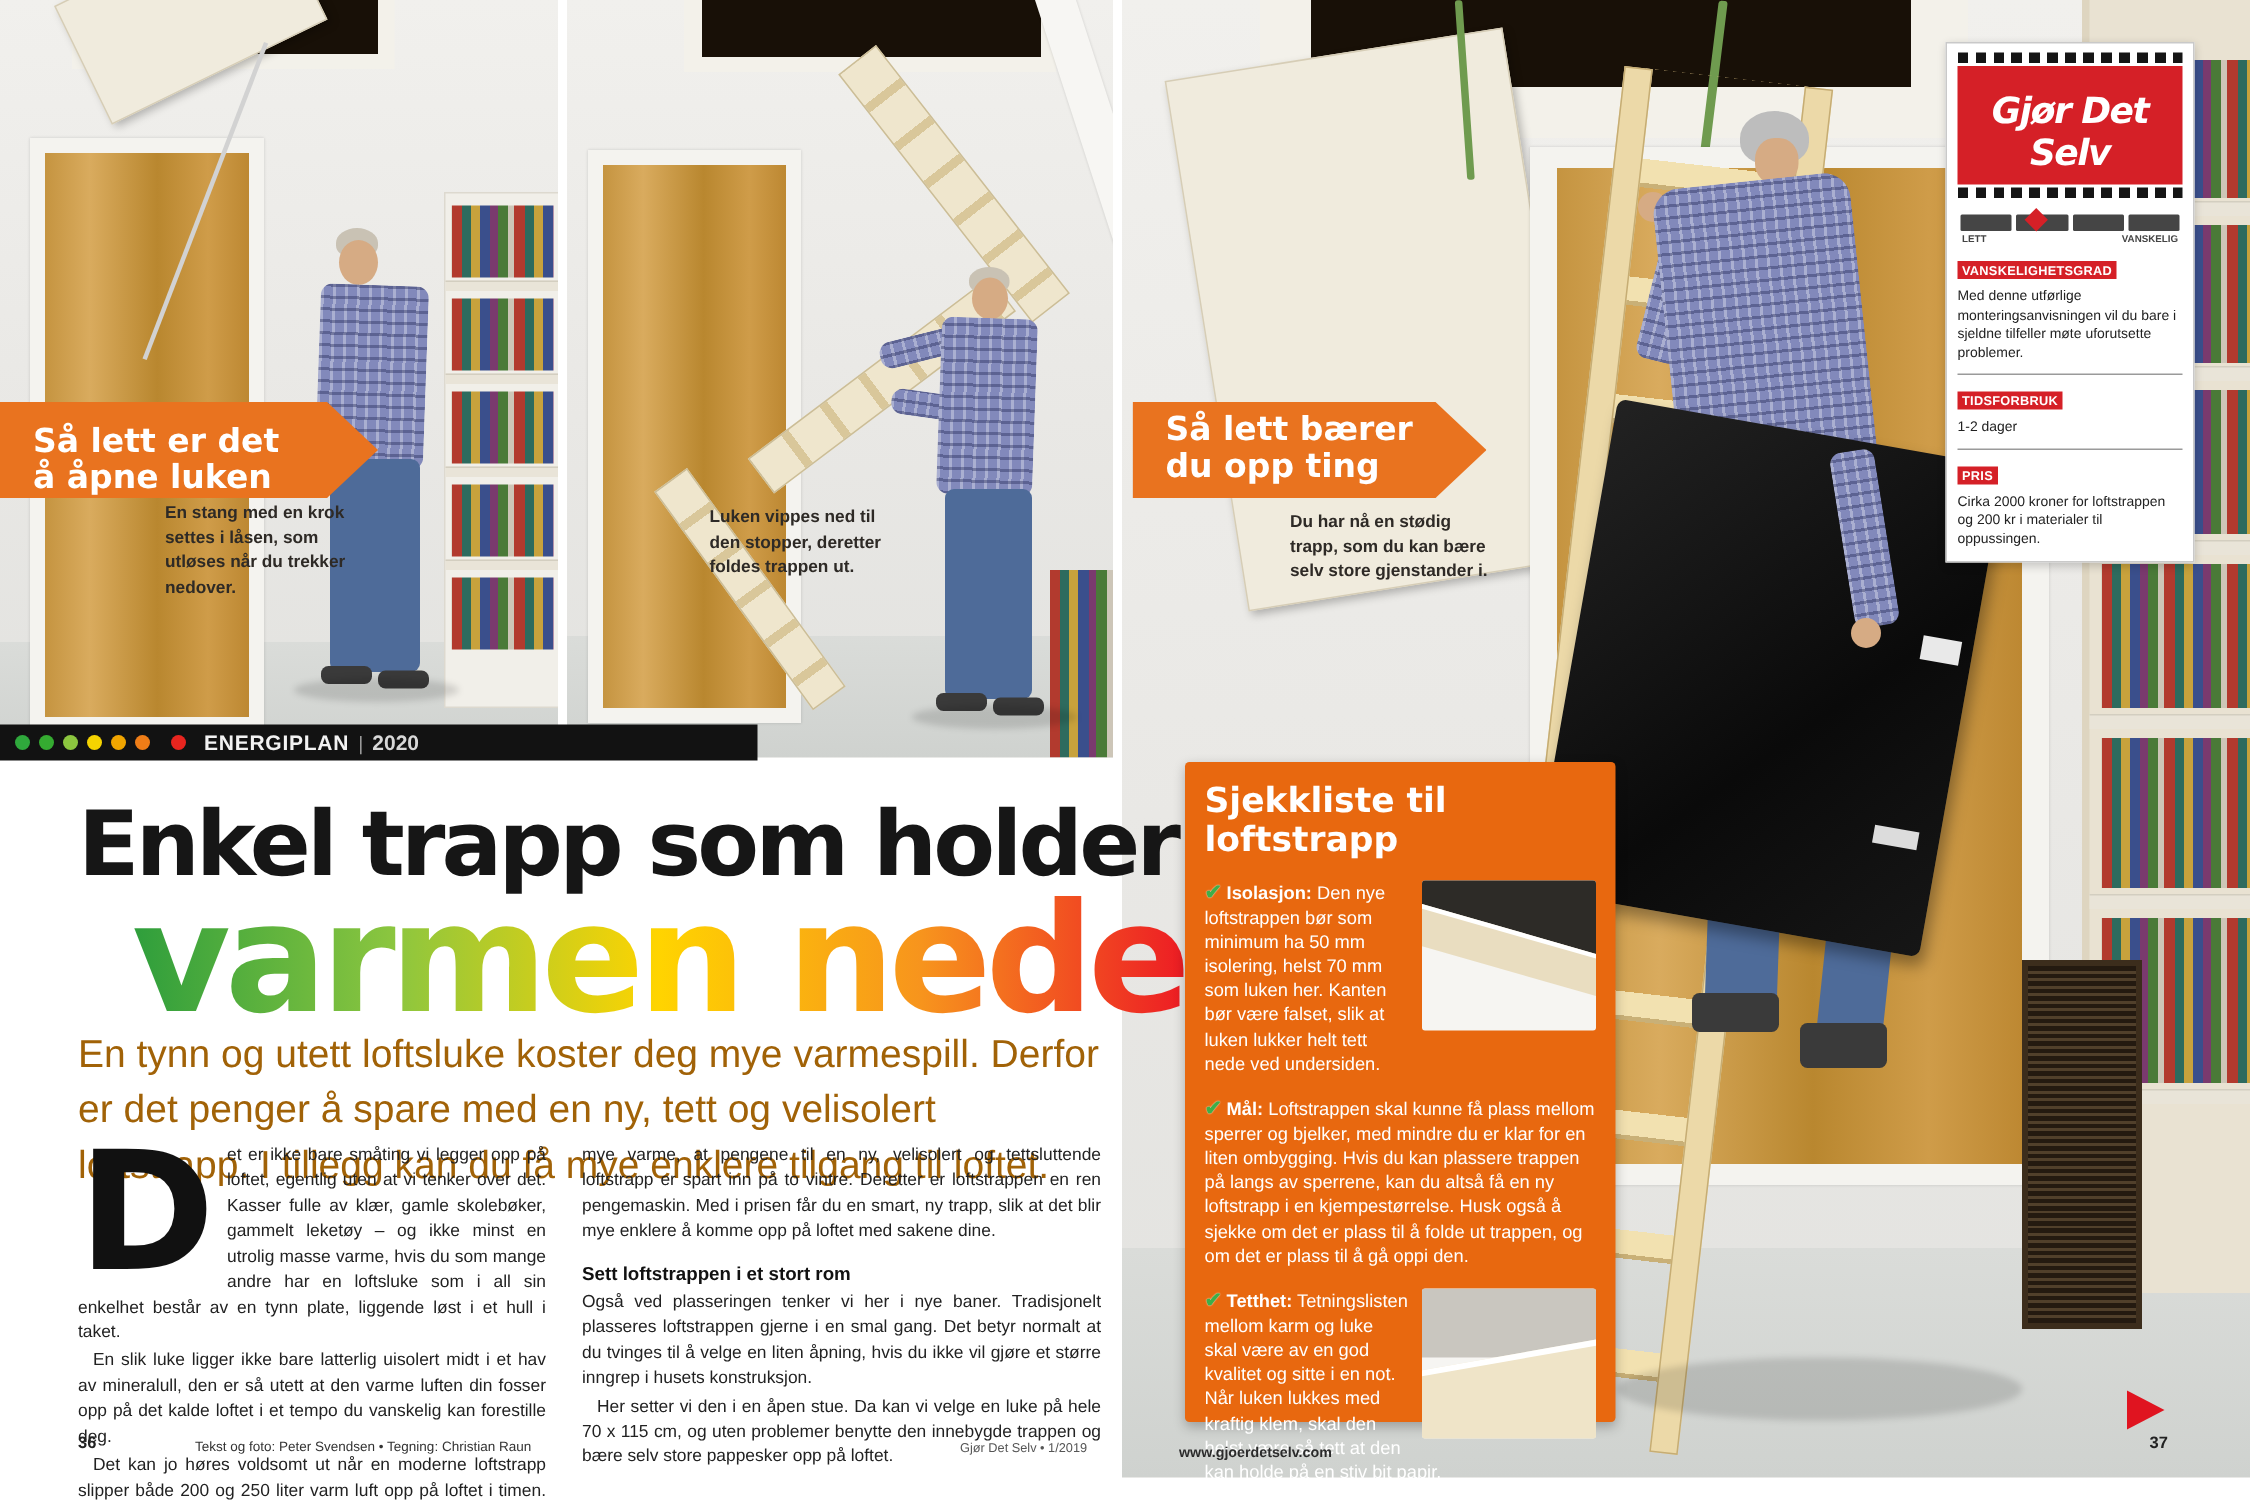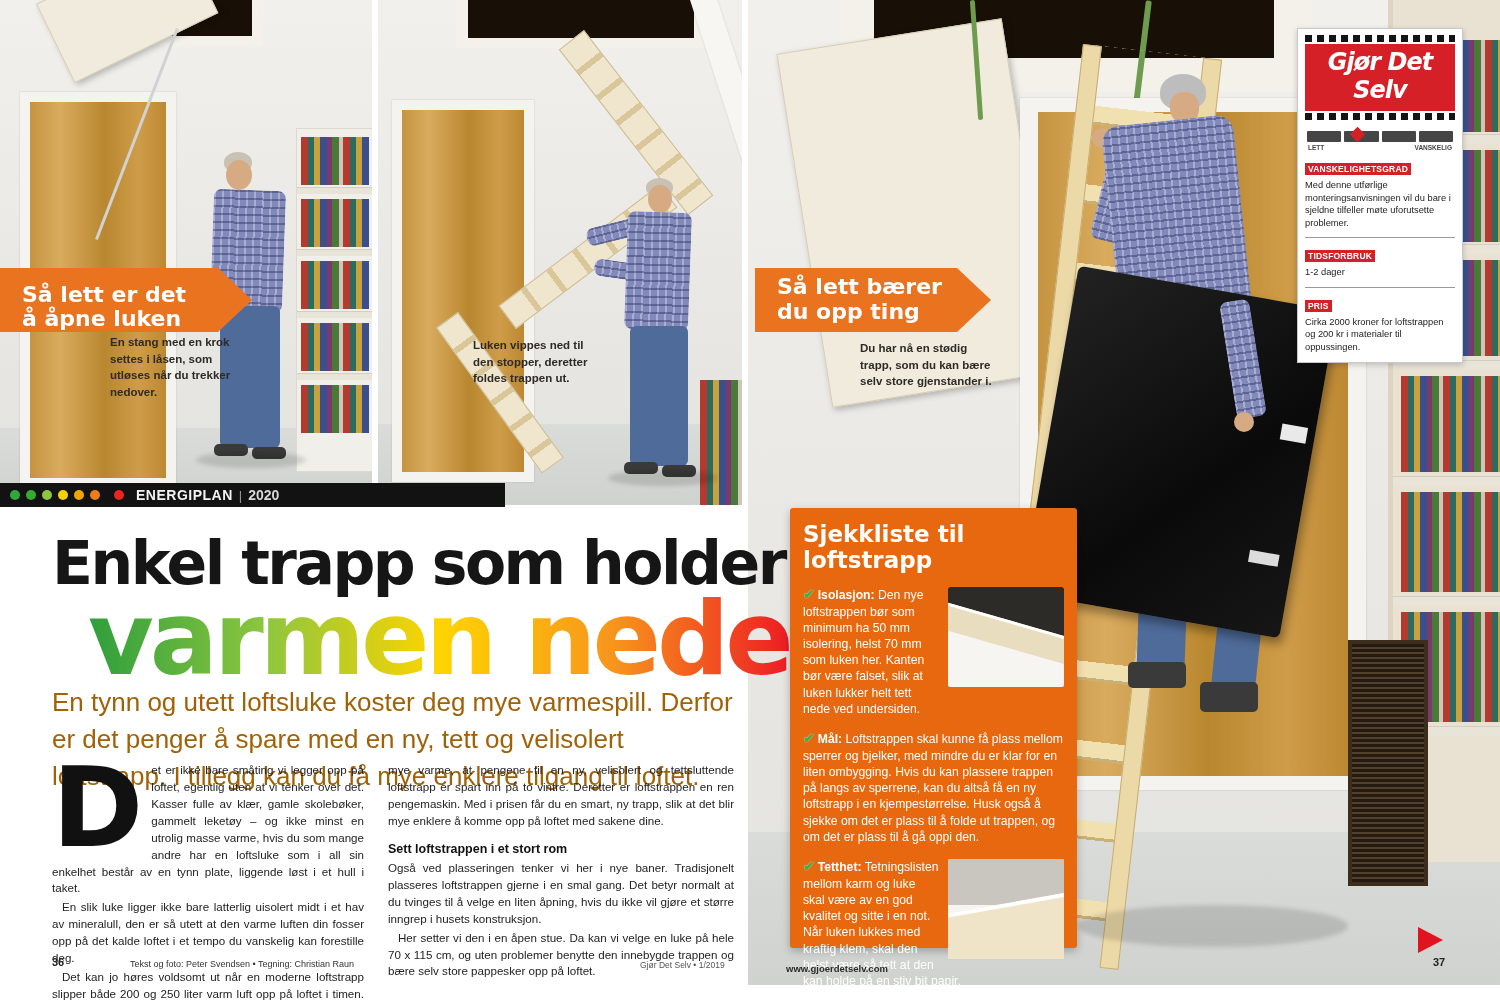--- a/index.html
+++ b/index.html
@@ -80,21 +80,21 @@
   .cl-ph .slab{position:absolute;left:-14px;top:-22px;width:170px;height:66px;background:#2d2b27;transform:rotate(16deg);}
   .cl-ph .lip{position:absolute;left:-14px;top:38px;width:180px;height:24px;background:#e9ddc0;transform:rotate(16deg);border-top:3px solid #fff;}
   .cl-ph .woodcorner{position:absolute;left:-16px;top:42px;width:180px;height:70px;background:#efe4c8;transform:rotate(-10deg);border-top:4px solid #fff;}
   .cl-ph .graytop{position:absolute;left:0;top:0;right:0;height:46px;background:#c9c6bf;}
 
   
   .infobox{position:absolute;left:1297px;top:28px;width:166px;background:#fff;border:1px solid #c9c9c9;
      z-index:8;box-sizing:border-box;padding:4px 7px 9px;box-shadow:0 2px 6px rgba(0,0,0,.2);}
   .dashes{height:7px;background:repeating-linear-gradient(90deg,#151515 0 7px,#ffffff 7px 12px);margin:2px 0;}
   .brandbar{background:#d52027;color:#fff;text-align:center;font-family:"DejaVu Sans","Liberation Sans",sans-serif;
-     font-weight:700;font-style:italic;font-size:24px;letter-spacing:-1px;padding:4px 0 7px;}
+     font-weight:700;font-style:italic;font-size:24px;letter-spacing:-1px;padding:16px 0 7px;}
   .gauge{position:relative;margin:10px 2px 0;}
   .gauge-diamond{position:absolute;left:31%;top:-2px;width:11px;height:11px;background:#d52027;transform:rotate(45deg);}
   .gauge-bar{display:flex;gap:3px;margin-top:11px;}
   .gauge-seg{flex:1;height:11px;background:#454545;border-radius:1px;}
   .gauge-lbls{display:flex;justify-content:space-between;font-size:6.5px;font-weight:700;color:#444;margin:2px 1px 0;}
   .ib-sec{margin-top:7px;}
   .ib-head{display:inline-block;background:#d52027;color:#fff;font-size:8.5px;font-weight:700;
      padding:1px 3px;letter-spacing:.2px;}
   .ib-text{font-size:9.3px;line-height:1.35;color:#222;margin-top:3px;}
   .ib-hr{border:none;border-top:1px solid #9a9a9a;margin:8px 0 0;}

